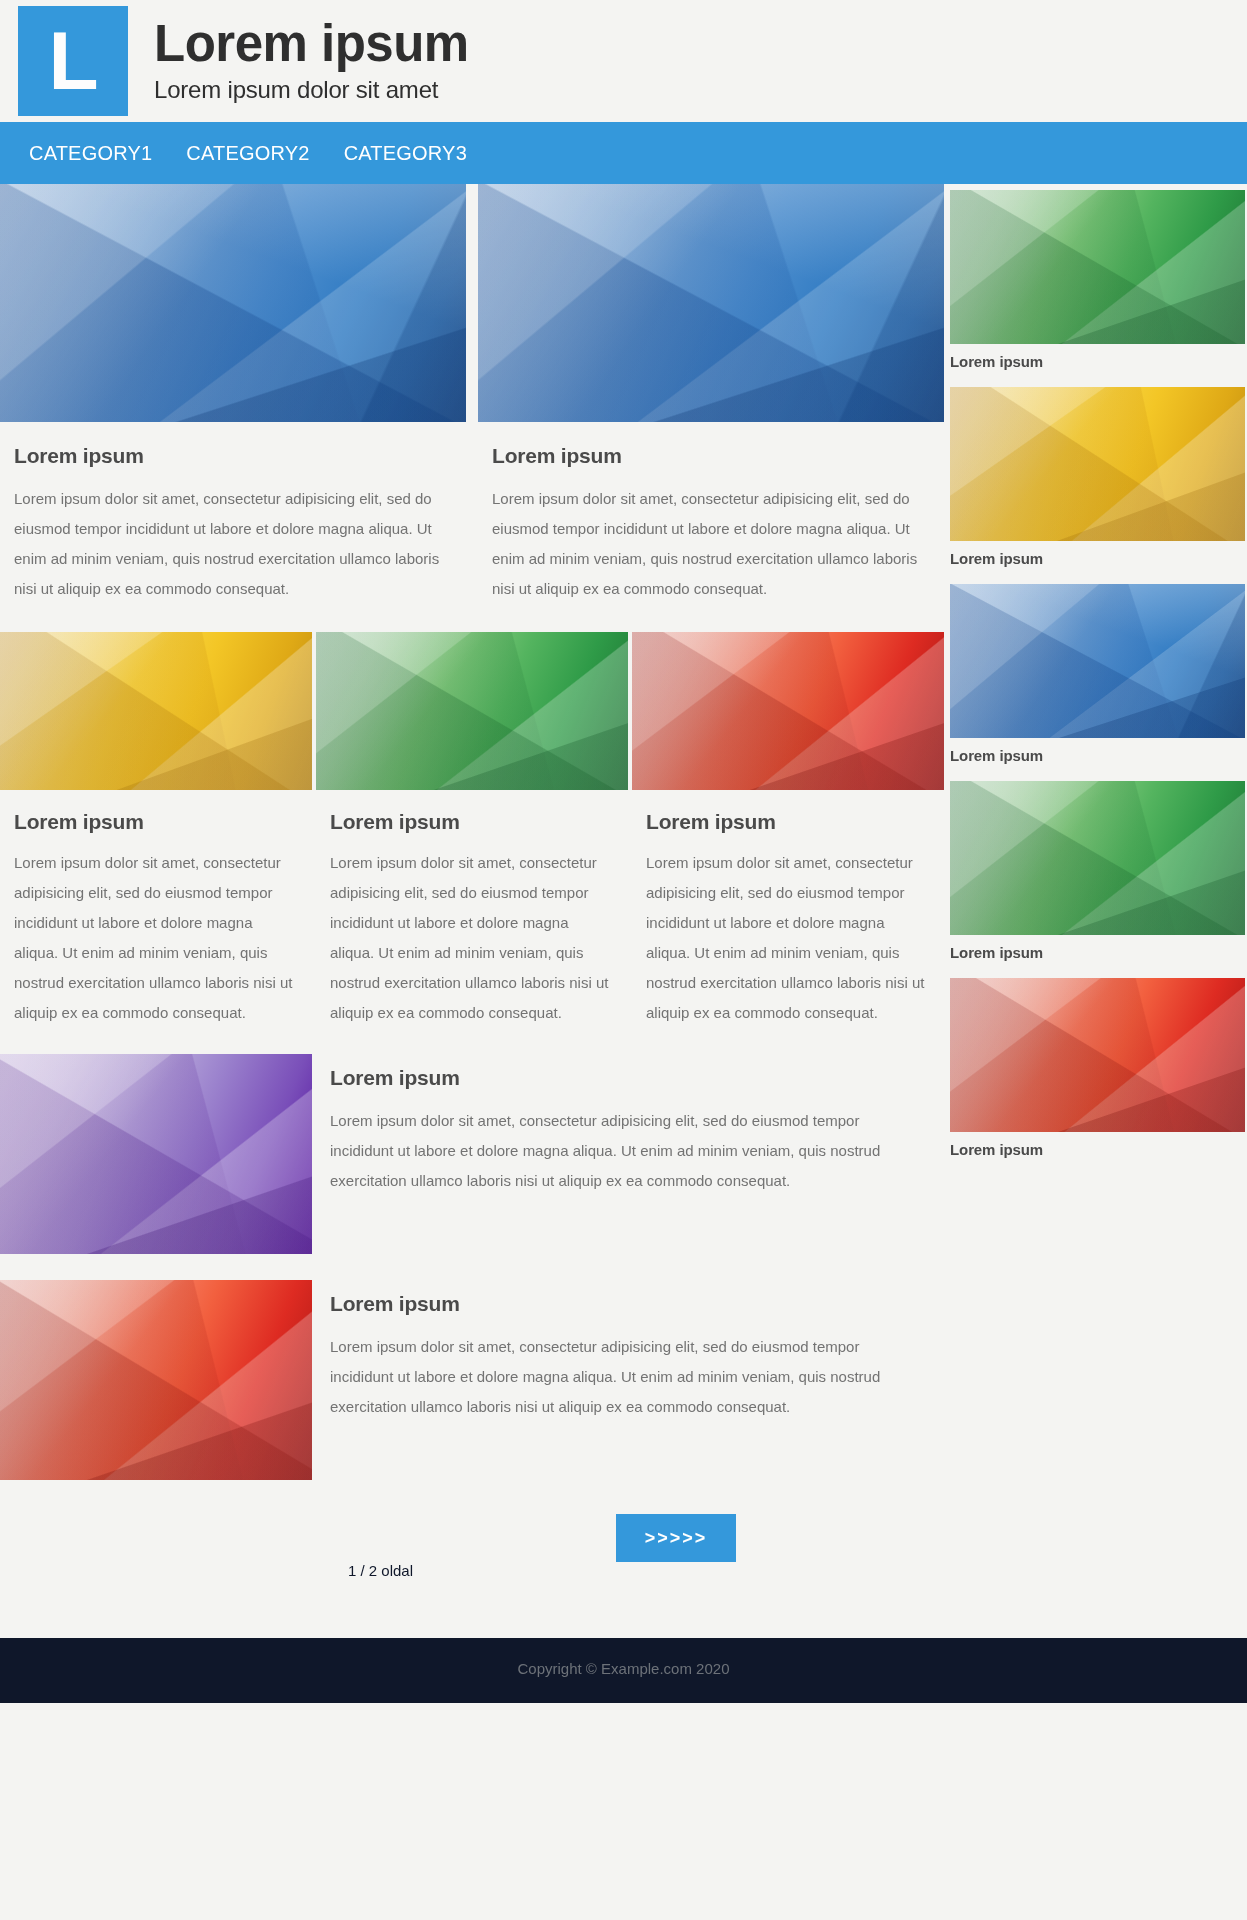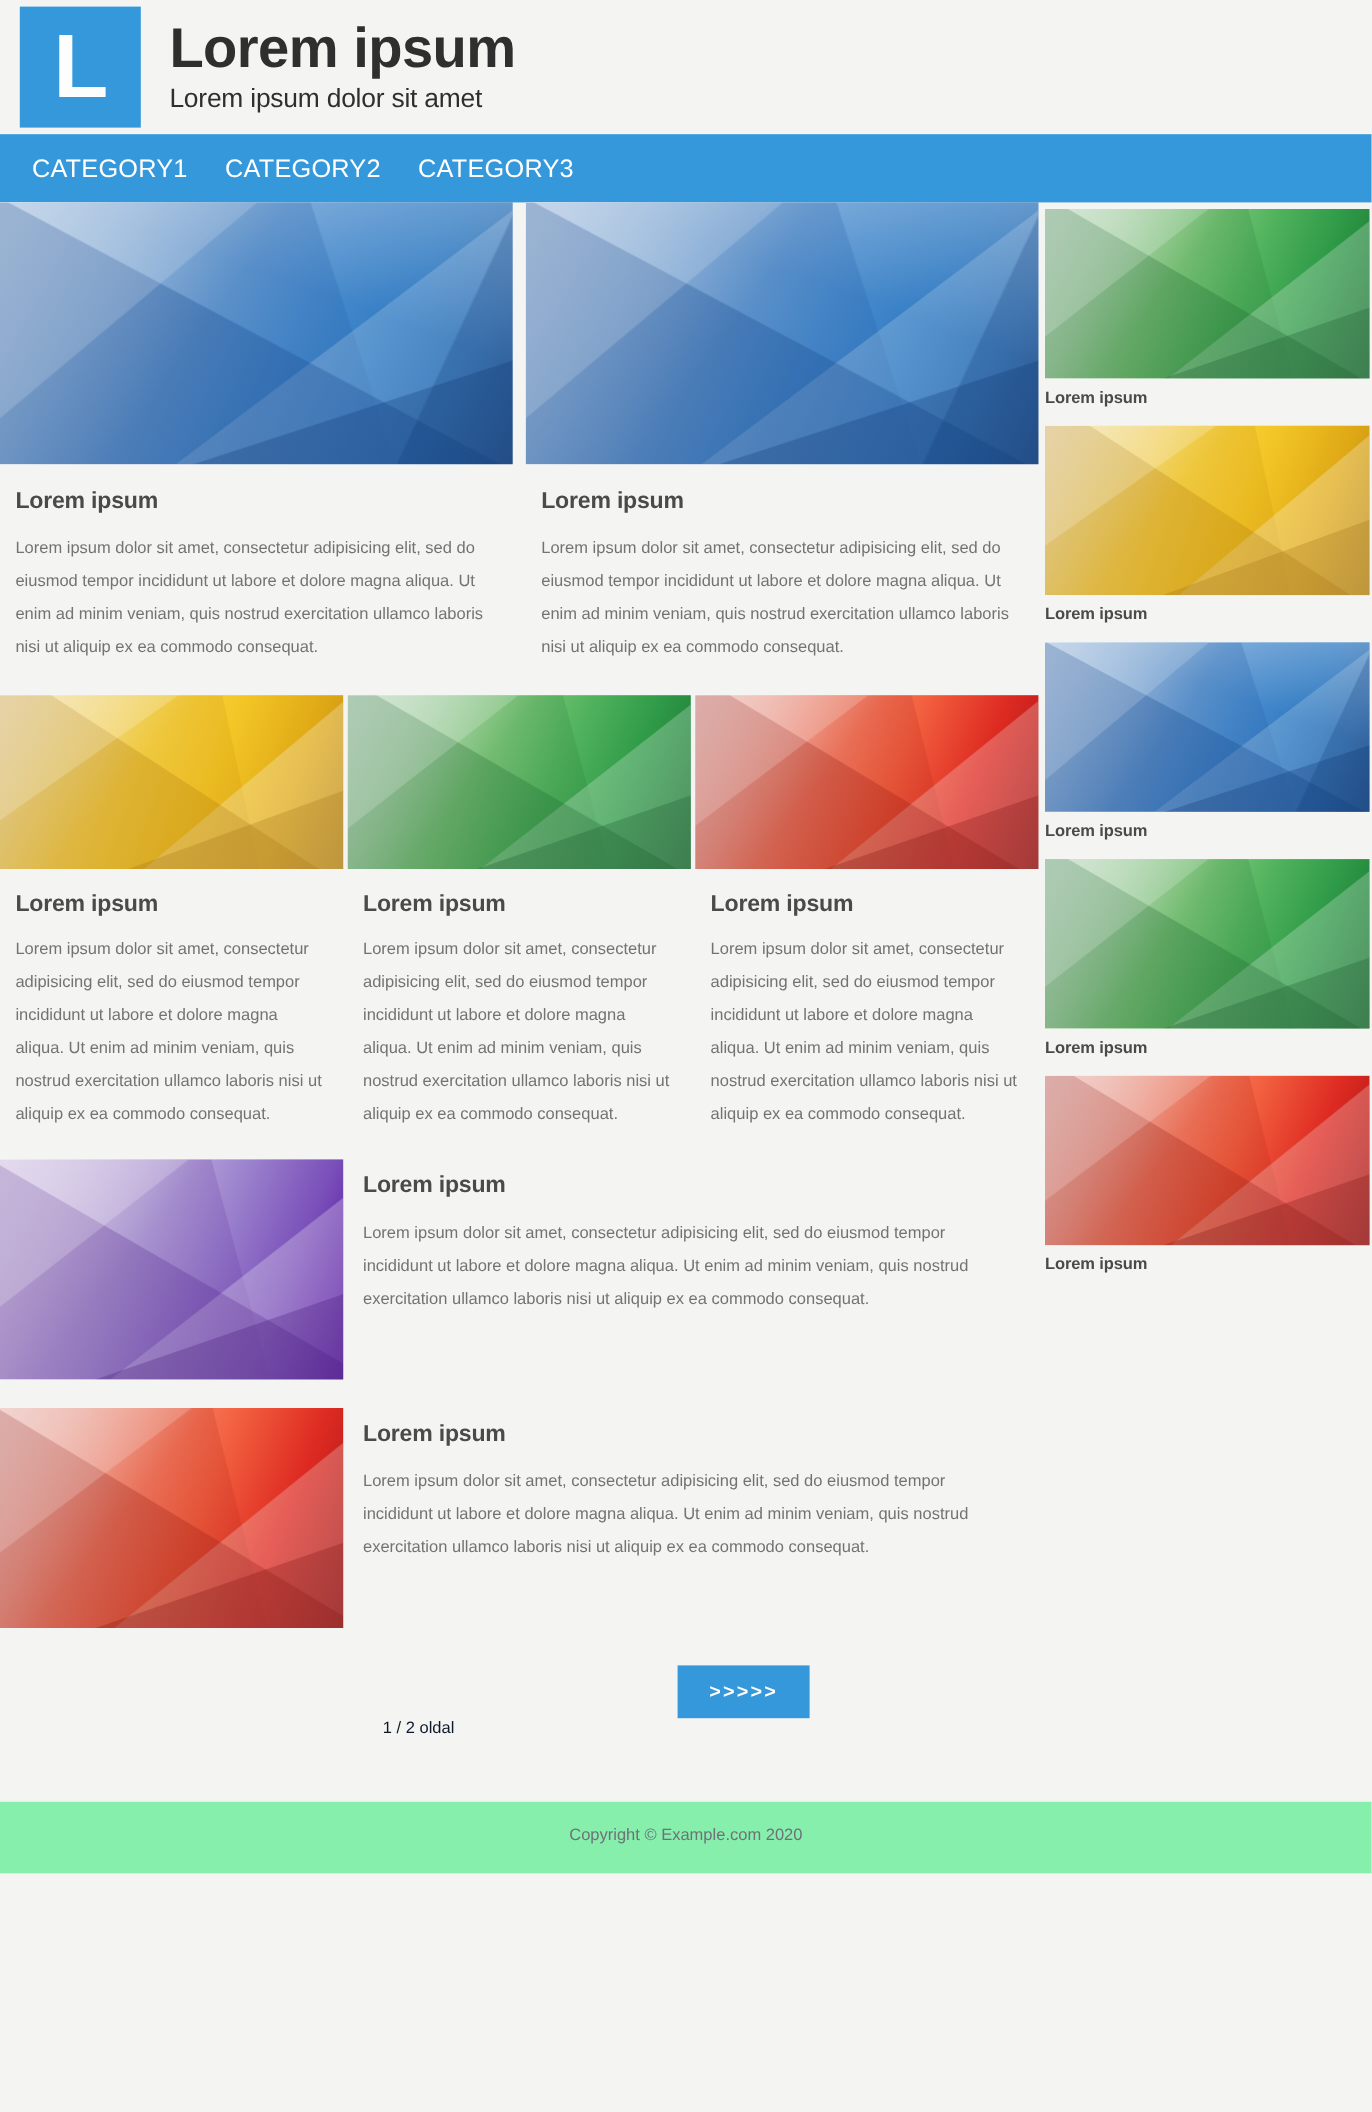--- a/index.html
+++ b/index.html
@@ -51,21 +51,21 @@
   
   .site-nav {
     background: #3498db;
     height: 62px;
     display: flex;
     align-items: center;
     padding-left: 12px;
   }
   .nav-item {
     color: #ffffff;
-    font-size: 23px;
+    font-size: 20px;
     padding: 6px 17px;
     letter-spacing: 0.2px;
     cursor: pointer;
     text-decoration: none;
   }
 
   
   .page-wrap {
     display: flex;
     align-items: flex-start;
@@ -249,21 +249,21 @@
     font-size: 15px;
     font-weight: bold;
     color: #4a4a4a;
     margin-top: 9px;
     letter-spacing: -0.1px;
   }
   .aside-item:first-child { margin-top: 6px; }
 
   
   .site-footer {
-    background: #86efac;
+    background: #0f172a;
     padding: 22px 0 26px 0;
     text-align: center;
     margin-top: 10px;
   }
   .footer-copy {
     font-size: 15px;
     color: #6d7279;
   }
   .footer-note {
     font-size: 12px;

